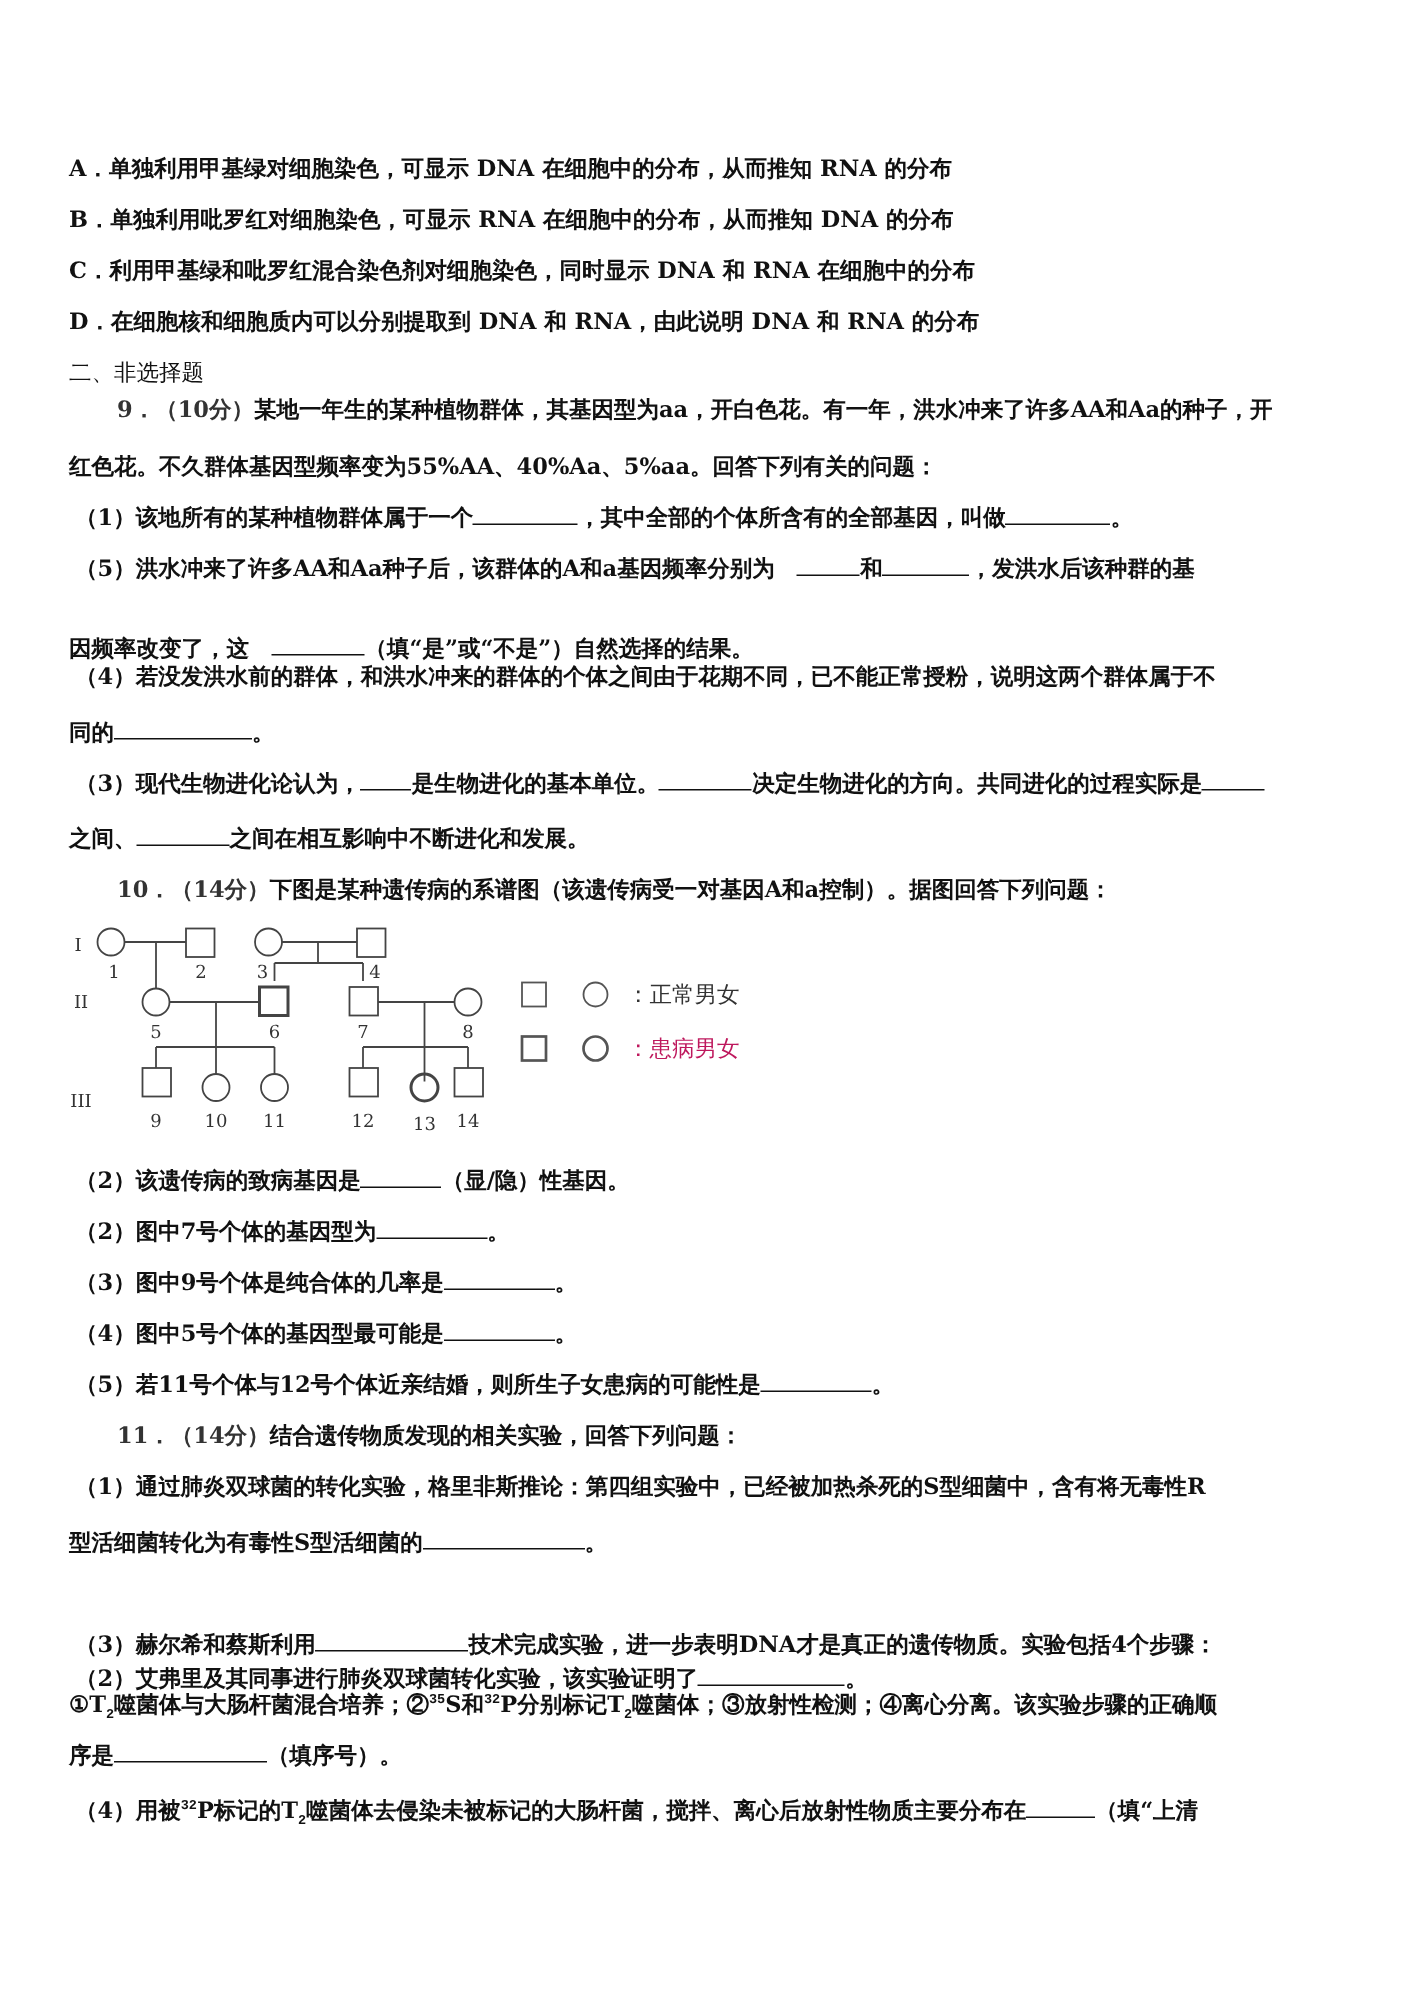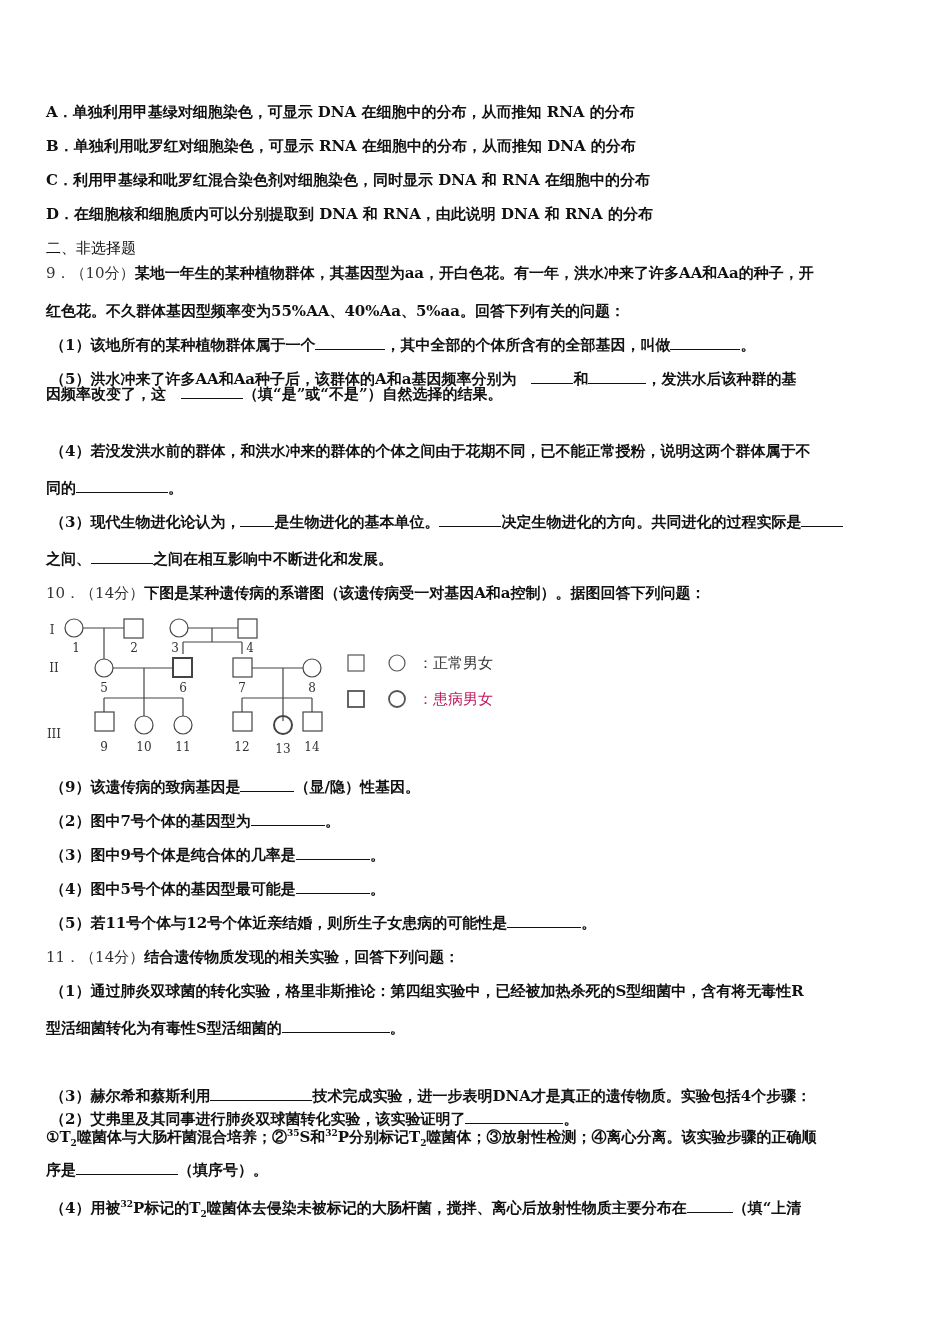--- a/index.html
+++ b/index.html
@@ -1,40 +1,40 @@
 <!DOCTYPE html>
 <html><head>
   <meta charset="utf-8">
   <style>
     html, body { margin: 0; padding: 0; background: #ffffff; }
     body { width: 950px; height: 1344px; position: relative; overflow: hidden;
       font-family: "DejaVu Serif", "Liberation Serif", serif; color: #111; }
     .line { position: absolute; left: 46px; font-size: 15px; line-height: 20px; white-space: nowrap; font-weight: bold; }
     .line.ind { left: 50px; }
-    .line .num { font-weight: normal; color: #333; }
+    .line .num { font-weight: bold; color: #333; margin-left: 32px; }
     .blank { display: inline-block; border-bottom: 1px solid #111; height: 14px; vertical-align: baseline; }
     .pedigree { position: absolute; left: 40px; top: 612px; width: 300px; height: 150px; }
     .legend { position: absolute; left: 340px; top: 645px; width: 180px; height: 70px; }
-    sup, sub { font-size: 9px; }
+    sup, sub { font-size: 9px; font-family: Liberation Mono, monospace; }
   </style>
 </head>
 <body>
 
 <div class="line" style="top:102px"><span>A．</span><span>单独利用甲基绿对细胞染色，可显示 DNA 在细胞中的分布，从而推知 RNA 的分布</span></div>
 <div class="line" style="top:136px"><span>B．</span><span>单独利用吡罗红对细胞染色，可显示 RNA 在细胞中的分布，从而推知 DNA 的分布</span></div>
 <div class="line" style="top:170px"><span>C．</span><span>利用甲基绿和吡罗红混合染色剂对细胞染色，同时显示 DNA 和 RNA 在细胞中的分布</span></div>
 <div class="line" style="top:204px"><span>D．</span><span>在细胞核和细胞质内可以分别提取到 DNA 和 RNA，由此说明 DNA 和 RNA 的分布</span></div>
 
 <div class="line" style="top:238px;font-weight:normal">二、非选择题</div>
 
 <div class="line" style="top:263px"><span class="num">9．（10分）</span><span>某地一年生的某种植物群体，其基因型为aa，开白色花。有一年，洪水冲来了许多AA和Aa的种子，开</span></div>
 <div class="line" style="top:301px">红色花。不久群体基因型频率变为55%AA、40%Aa、5%aa。回答下列有关的问题：</div>
 <div class="line ind" style="top:335px"><span>（1）该地所有的某种植物群体属于一个</span><span class="blank" style="width:70px"></span><span>，其中全部的个体所含有的全部基因，叫做</span><span class="blank" style="width:70px"></span><span>。</span></div>
 <div class="line ind" style="top:369px"><span>（5）洪水冲来了许多AA和Aa种子后，该群体的A和a基因频率分别为　</span><span class="blank" style="width:42px"></span><span>和</span><span class="blank" style="width:58px"></span><span>，发洪水后该种群的基</span></div>
-<div class="line" style="top:384px"><span>因频率改变了，这　</span><span class="blank" style="width:62px"></span><span>（填“是”或“不是”）自然选择的结果。</span></div>
+<div class="line" style="top:422px"><span>因频率改变了，这　</span><span class="blank" style="width:62px"></span><span>（填“是”或“不是”）自然选择的结果。</span></div>
 <div class="line ind" style="top:441px">（4）若没发洪水前的群体，和洪水冲来的群体的个体之间由于花期不同，已不能正常授粉，说明这两个群体属于不</div>
 <div class="line" style="top:478px"><span>同的</span><span class="blank" style="width:92px"></span><span>。</span></div>
 <div class="line ind" style="top:512px"><span>（3）现代生物进化论认为，</span><span class="blank" style="width:34px"></span><span>是生物进化的基本单位。</span><span class="blank" style="width:62px"></span><span>决定生物进化的方向。共同进化的过程实际是</span><span class="blank" style="width:42px"></span></div>
 <div class="line" style="top:549px"><span>之间、</span><span class="blank" style="width:62px"></span><span>之间在相互影响中不断进化和发展。</span></div>
 
 <div class="line" style="top:583px"><span class="num">10．（14分）</span><span>下图是某种遗传病的系谱图（该遗传病受一对基因A和a控制）。据图回答下列问题：</span></div>
 
 <svg class="pedigree" viewBox="0 0 300 150" xmlns="http://www.w3.org/2000/svg">
   <g fill="none" stroke="#444" stroke-width="1.2">
 
@@ -102,21 +102,21 @@
       <rect x="8" y="10" width="16" height="16"></rect>
         <circle cx="57" cy="18" r="8"></circle>
       <rect x="8" y="46" width="16" height="16" stroke-width="1.8"></rect>
         <circle cx="57" cy="54" r="8" stroke-width="1.8"></circle>
     </g>
   </svg>
   <span style="position:absolute;left:78px;top:9px;font-family:Liberation Mono, monospace;font-size:15px;color:#333">：正常男女</span>
   <span style="position:absolute;left:78px;top:45px;font-family:'DejaVu Sans',sans-serif;font-size:15px;color:#be185d">：患病男女</span>
 </div>
 
-<div class="line ind" style="top:777px"><span>（9）该遗传病的致病基因是</span><span class="blank" style="width:54px"></span><span>（显/隐）性基因。</span></div>
+<div class="line ind" style="top:777px"><span>（2）该遗传病的致病基因是</span><span class="blank" style="width:54px"></span><span>（显/隐）性基因。</span></div>
 <div class="line ind" style="top:811px"><span>（2）图中7号个体的基因型为</span><span class="blank" style="width:74px"></span><span>。</span></div>
 <div class="line ind" style="top:845px"><span>（3）图中9号个体是纯合体的几率是</span><span class="blank" style="width:74px"></span><span>。</span></div>
 <div class="line ind" style="top:879px"><span>（4）图中5号个体的基因型最可能是</span><span class="blank" style="width:74px"></span><span>。</span></div>
 <div class="line ind" style="top:913px"><span>（5）若11号个体与12号个体近亲结婚，则所生子女患病的可能性是</span><span class="blank" style="width:74px"></span><span>。</span></div>
 
 <div class="line" style="top:947px"><span class="num">11．（14分）</span><span>结合遗传物质发现的相关实验，回答下列问题：</span></div>
 <div class="line ind" style="top:981px">（1）通过肺炎双球菌的转化实验，格里非斯推论：第四组实验中，已经被加热杀死的S型细菌中，含有将无毒性R</div>
 <div class="line" style="top:1018px"><span>型活细菌转化为有毒性S型活细菌的</span><span class="blank" style="width:108px"></span><span>。</span></div>
 <div class="line ind" style="top:1109px"><span>（2）艾弗里及其同事进行肺炎双球菌转化实验，该实验证明了</span><span class="blank" style="width:98px"></span><span>。</span></div>
 <div class="line ind" style="top:1086px"><span>（3）赫尔希和蔡斯利用</span><span class="blank" style="width:102px"></span><span>技术完成实验，进一步表明DNA才是真正的遗传物质。实验包括4个步骤：</span></div>

